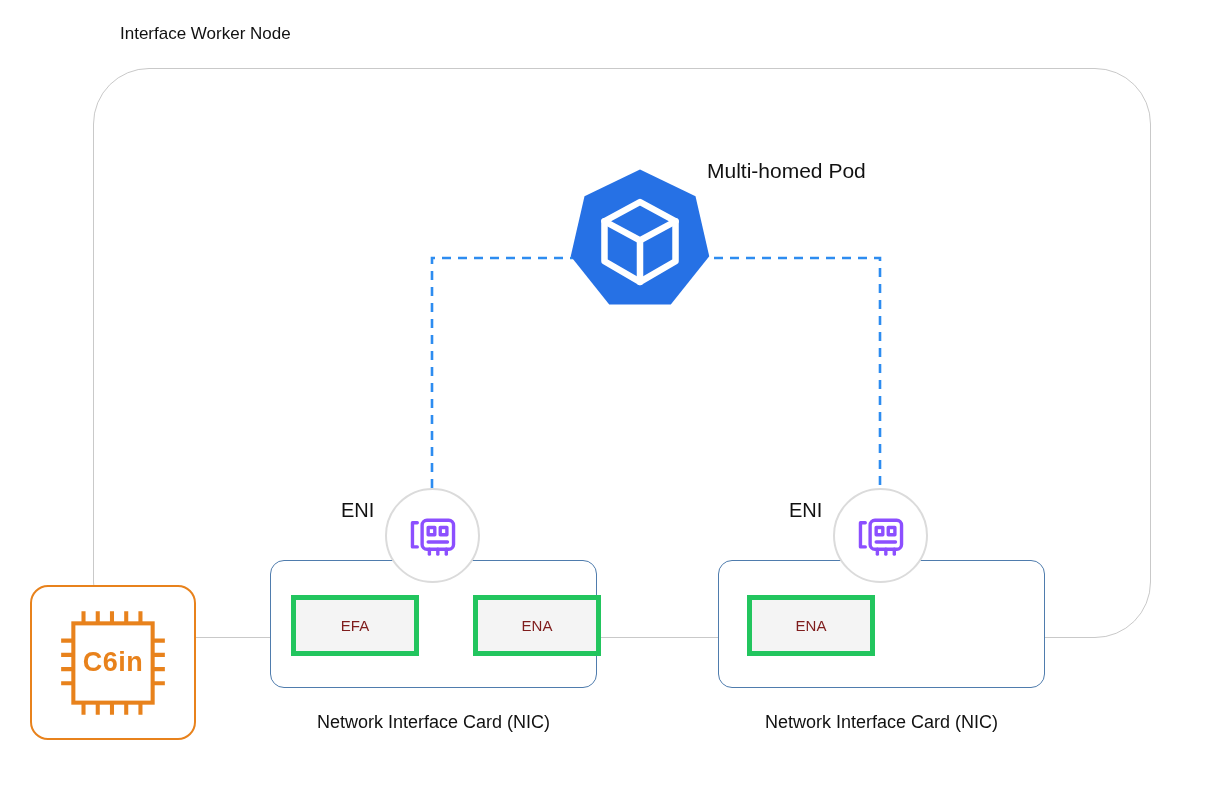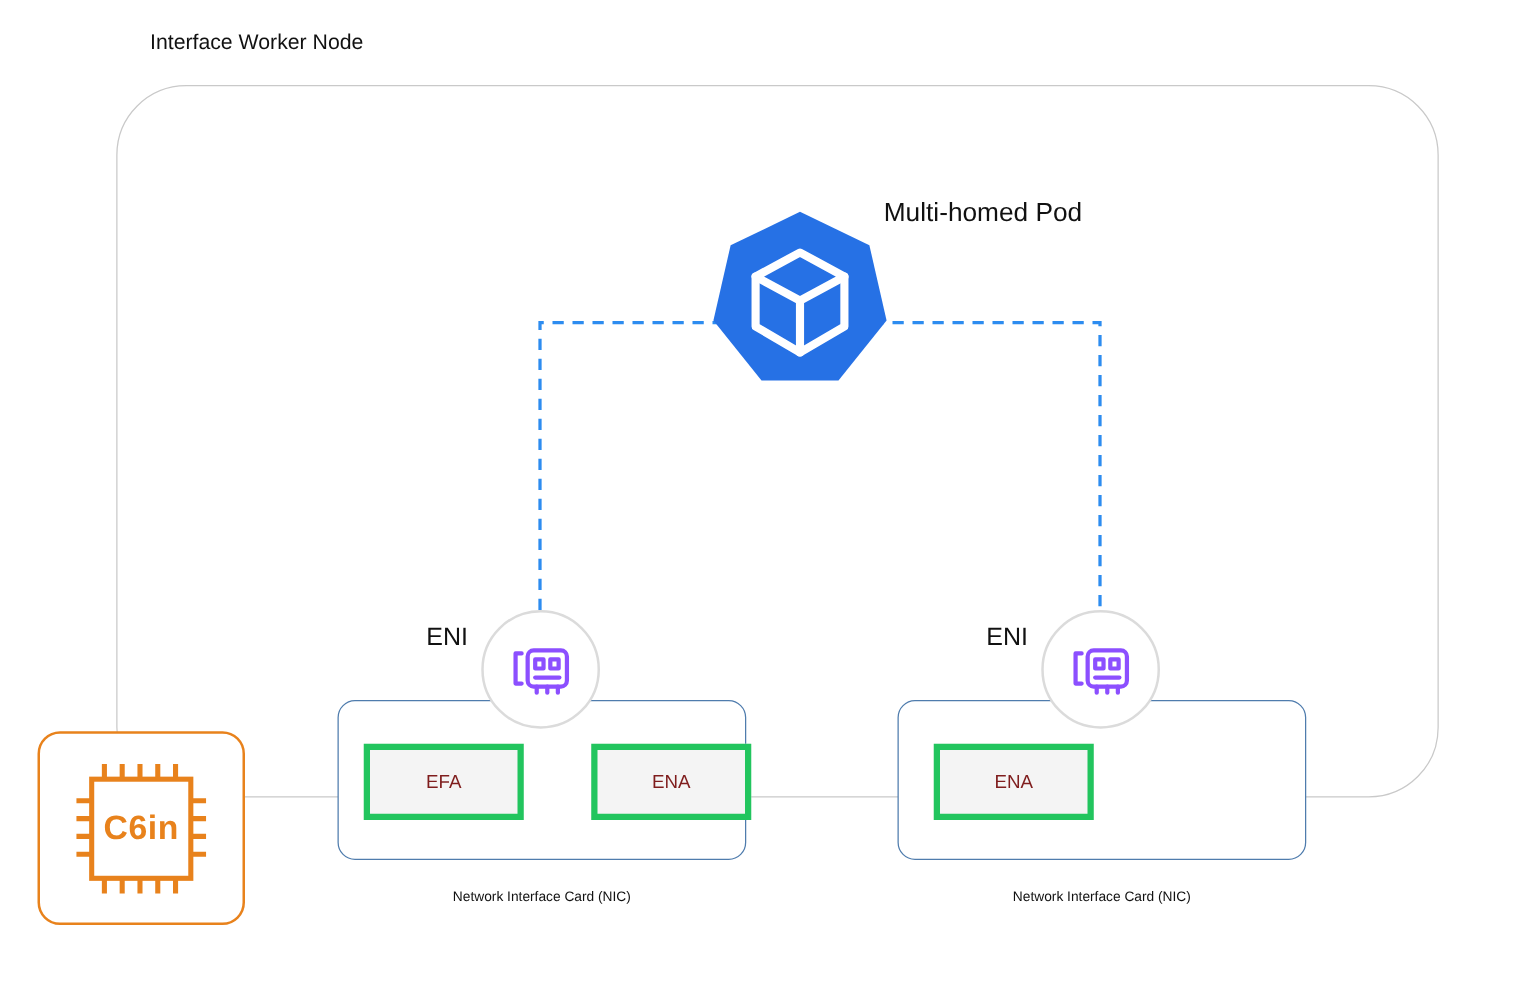--- a/index.html
+++ b/index.html
@@ -64,21 +64,21 @@
     color: #7f1d1d;
   }
   .chip-efa { left: 20px; }
   .chip-ena-left { left: 202px; }
   .chip-ena-right { left: 28px; }
 
   .nic-label {
     top: 712px;
     width: 327px;
     text-align: center;
-    font-size: 11px;
+    font-size: 18px;
   }
   .nic-label-left { left: 270px; }
   .nic-label-right { left: 718px; }
 
   .eni-circle {
     width: 95px; height: 95px;
     border-radius: 50%;
     background: #ffffff;
     border: 2.5px solid #DBDBDB;
     display: flex; align-items: center; justify-content: center;

